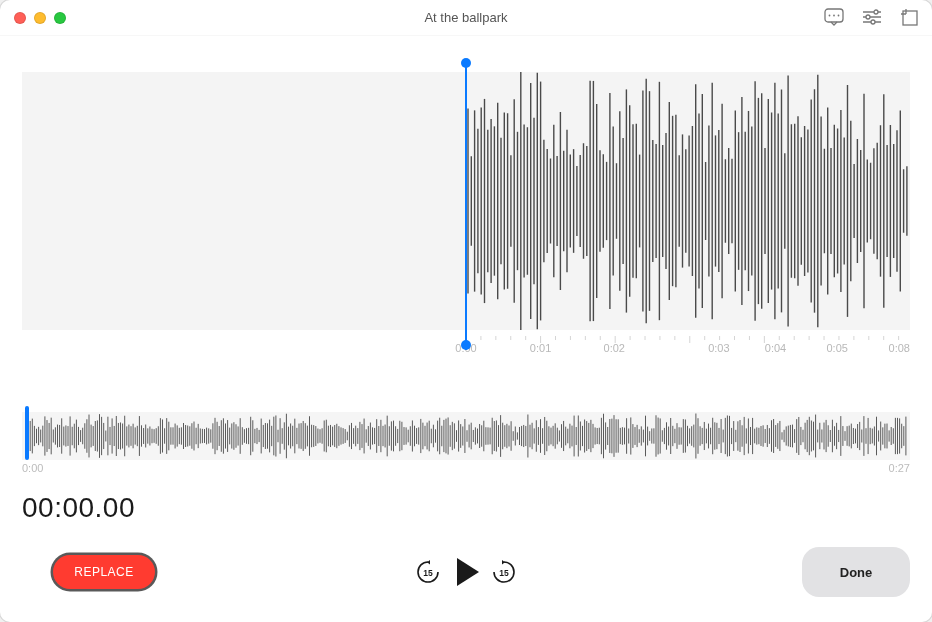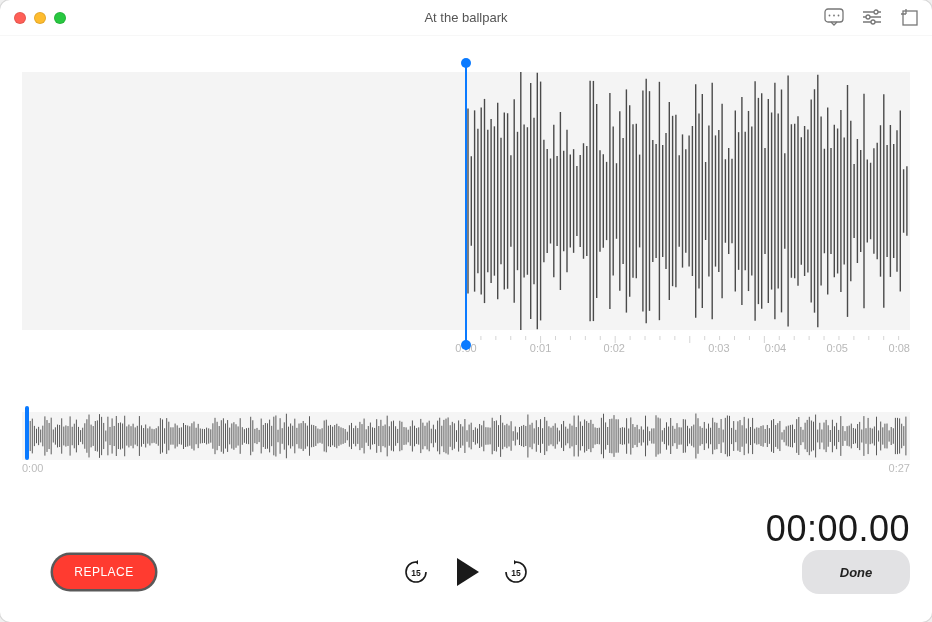--- a/index.html
+++ b/index.html
@@ -141,23 +141,23 @@
       top: 50px;
       left: 0; right: 0;
       font-size: 11px;
       color: #bcbcbc;
     }
     .overview-start { position: absolute; left: 0; }
     .overview-end { position: absolute; right: 0; }
 
     
     .timer {
-      text-align: right;
-      margin-top: 38px;
-      font-size: 36px;
+      text-align: left;
+      margin-top: 22px;
+      font-size: 28px;
       font-weight: 400;
       color: #1a1a1a;
       font-variant-numeric: tabular-nums;
       letter-spacing: 0.5px;
     }
 
     
     .controls-bar {
       position: absolute;
       bottom: 28px;
@@ -180,45 +180,44 @@
       border: none;
       display: flex;
       align-items: center;
       justify-content: center;
       box-shadow: 0 0 0 2.5px rgba(60,60,60,0.85), 0 0 0 5px rgba(255,255,255,0.9);
       margin-left: 31px;
     }
     .playback-controls {
       display: flex;
       align-items: center;
-      gap: 24px;
+      gap: 12px;
       position: absolute;
       left: 50%;
       transform: translateX(-50%);
     }
     .play-triangle {
       width: 0; height: 0;
       border-top: 14px solid transparent;
       border-bottom: 14px solid transparent;
       border-left: 22px solid #1a1a1a;
       margin-left: 4px;
     }
     .done-btn {
       width: 108px;
-      height: 44px;
+      height: 50px;
       border-radius: 17px;
       background: #e2e2e4;
       color: #222;
       font-size: 13px;
       font-weight: 600;
       border: none;
       display: flex;
       align-items: center;
       justify-content: center;
-      font-style: italic;
     }
 
     .skip-btn { position: relative; width: 26px; height: 26px; }
   </style>
 </head>
 <body>
 
 <div class="window">
 
   <div class="titlebar">

